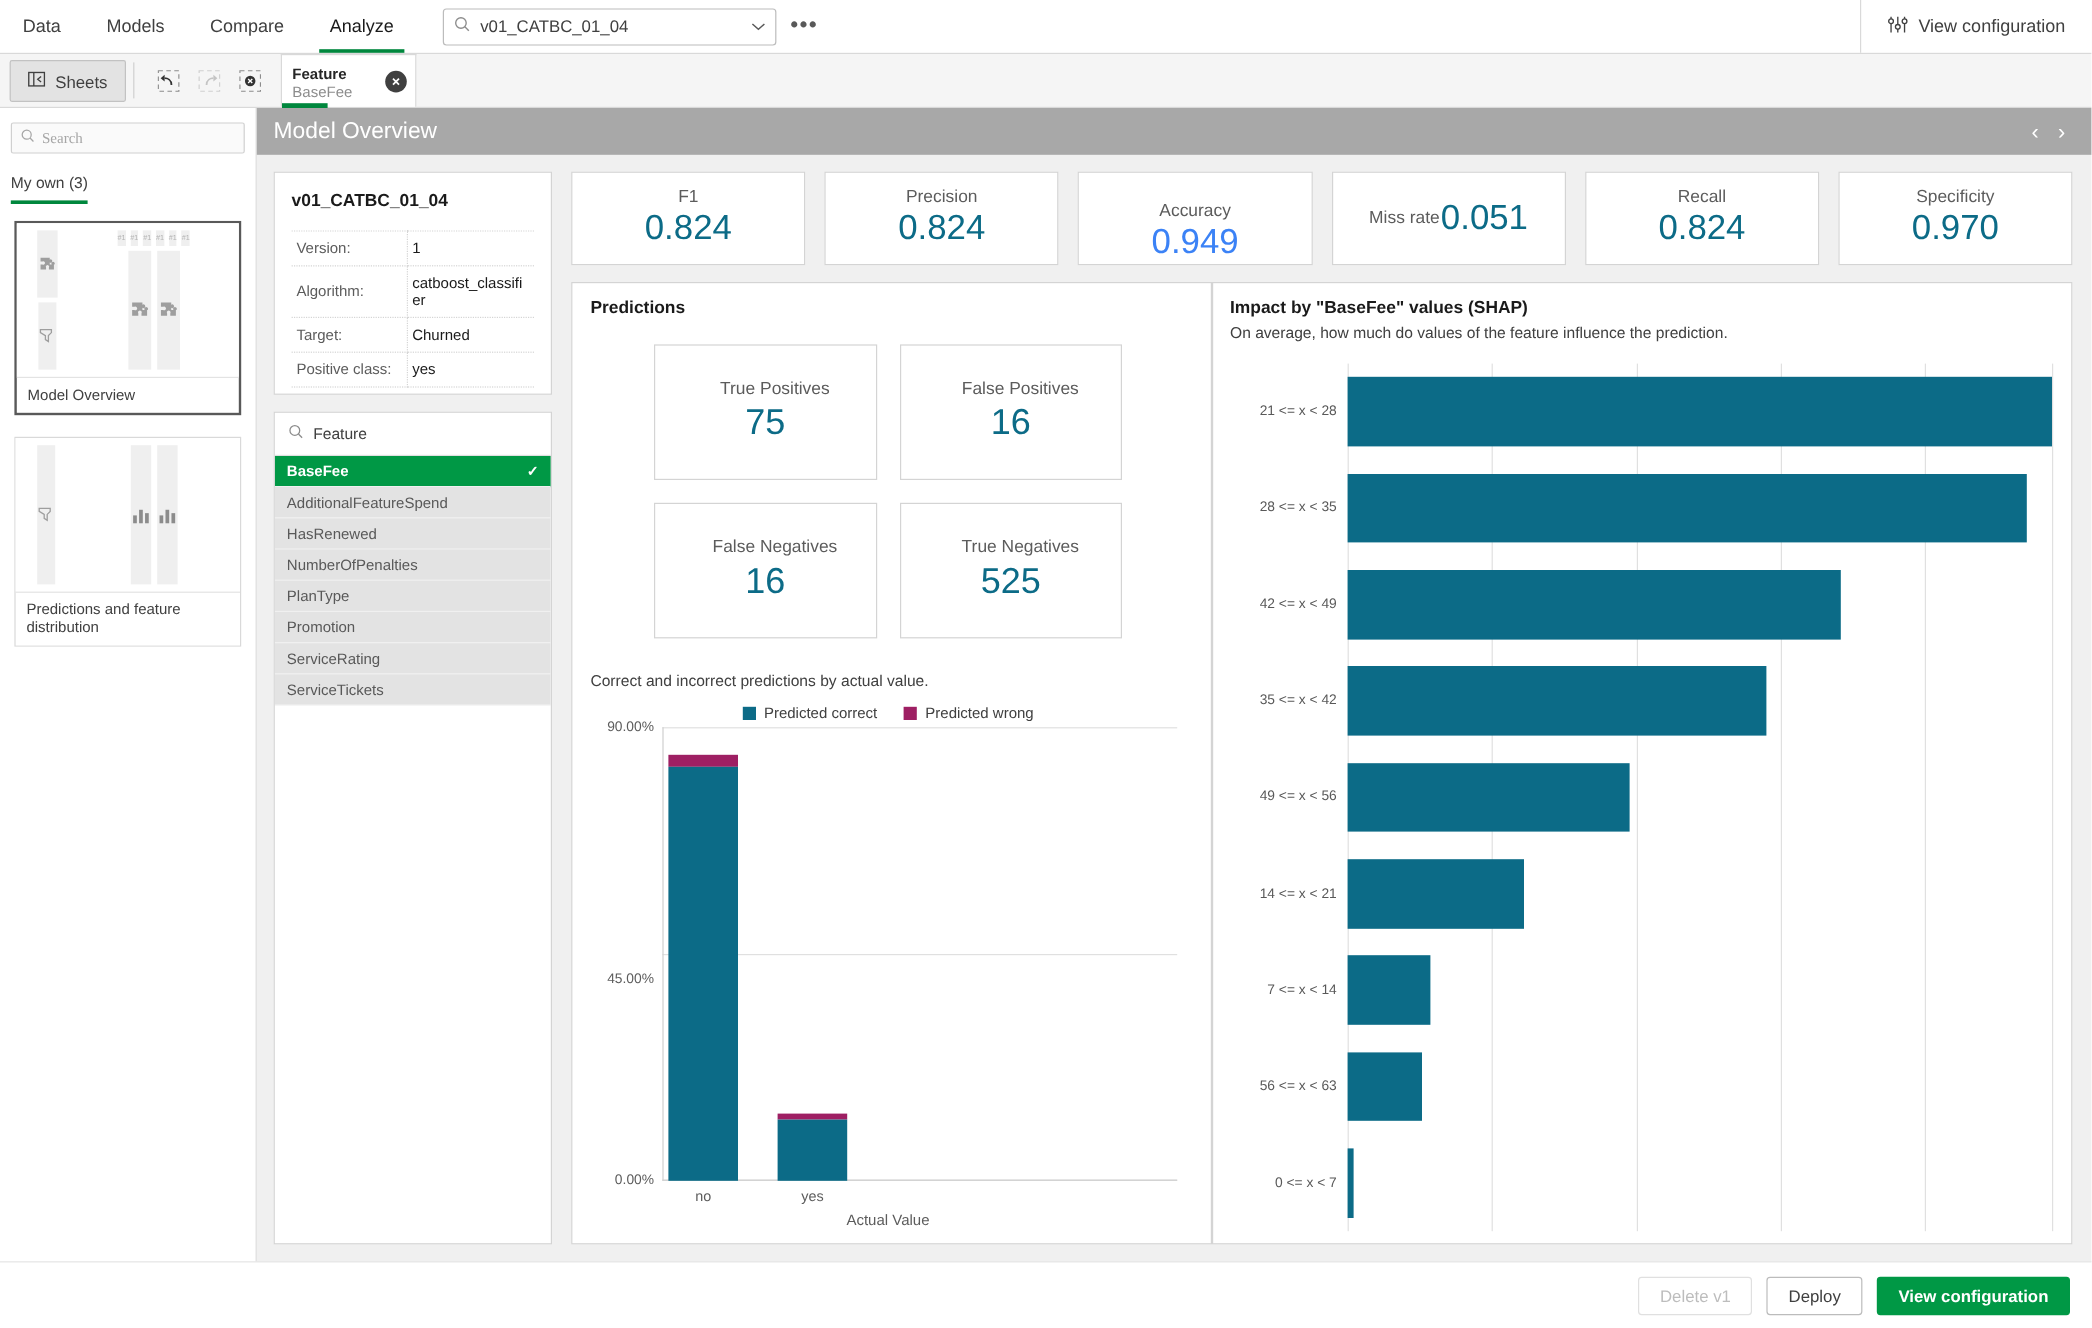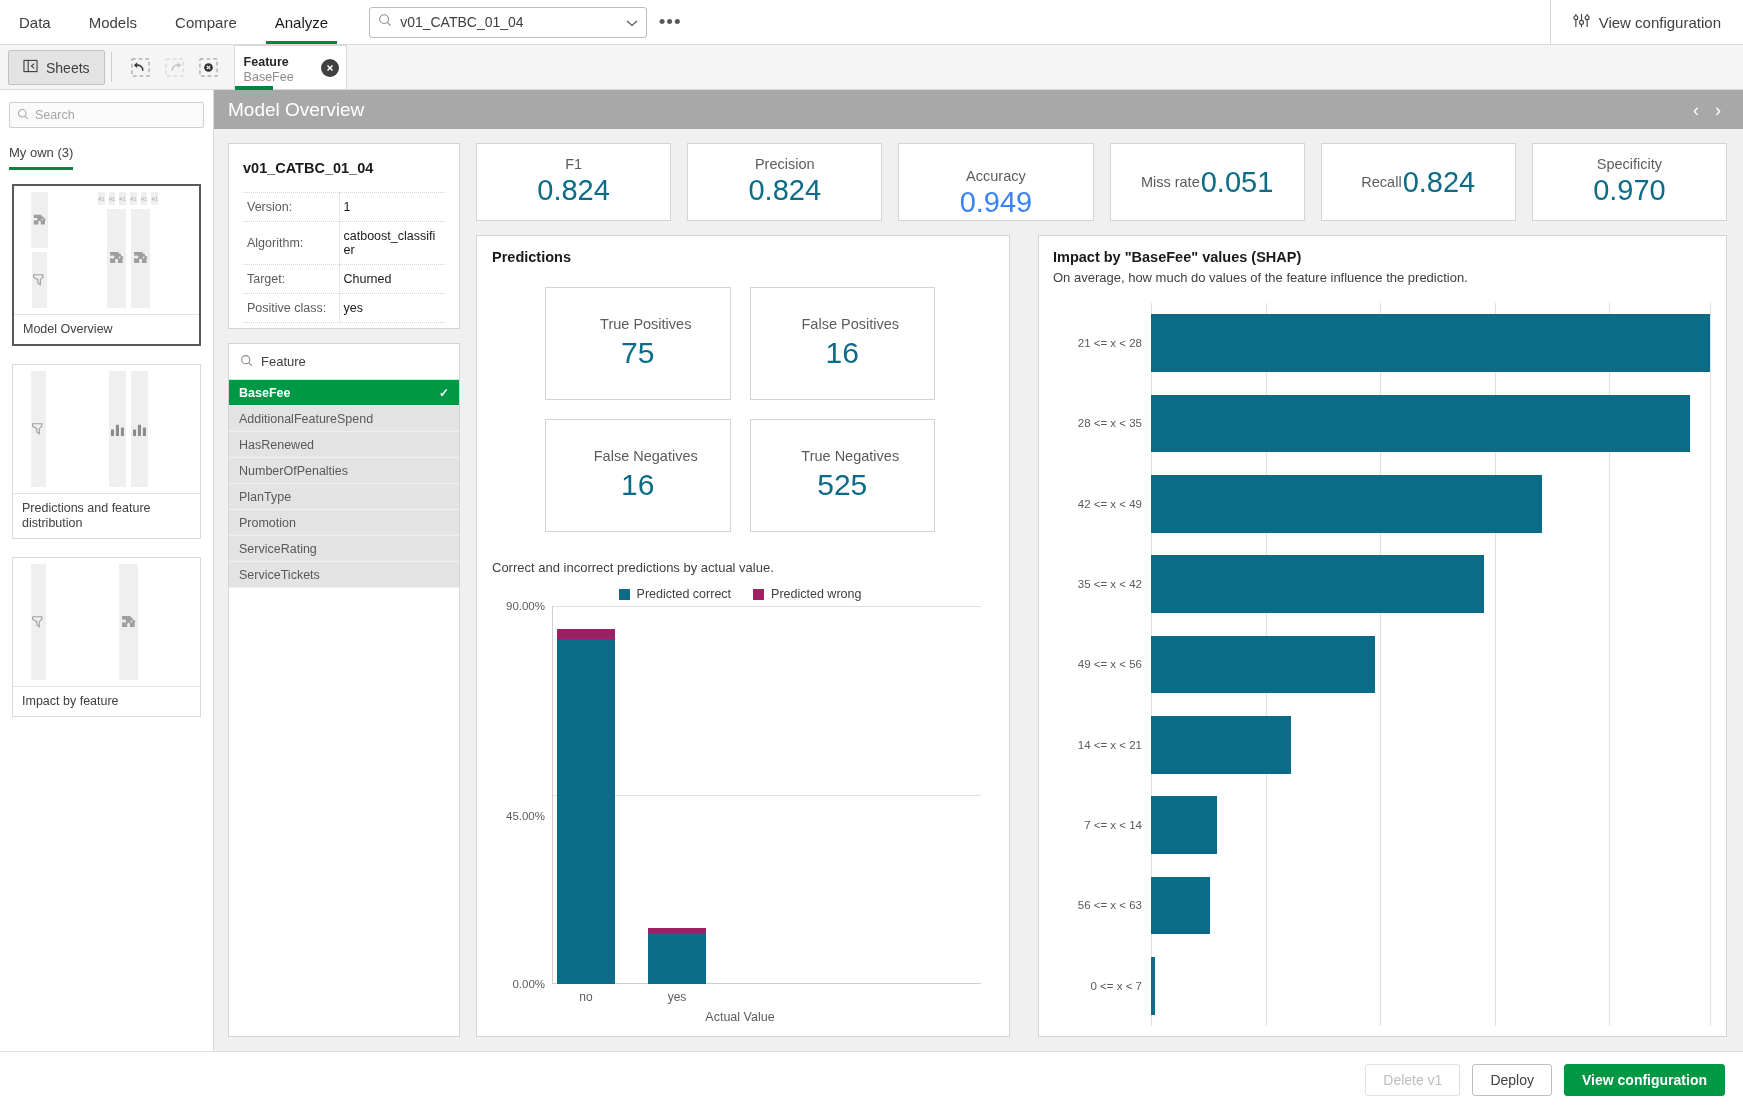--- a/index.html
+++ b/index.html
@@ -94,21 +94,21 @@
 
   
   .leftpanel {
     width: 214px; flex: 0 0 214px; background: #fff;
     border-right: 1px solid #d9d9d9; display: flex; flex-direction: column;
     padding: 8px 0 0 0;
   }
   .lp-search {
     margin: 4px 9px 0 9px; height: 26px;
     border: 1px solid #d0d0d0; background: #fafafa; border-radius: 2px;
-    display: flex; align-items: center; gap: 6px; padding: 0 7px;
+    display: flex; align-items: center; gap: 6px; padding: 0 7px; font-family: Liberation Serif, serif;
   }
   .lp-search .ph { font-size: 12.5px; color: #a6a6a6; }
   .lp-tabrow { margin: 17px 0 0 9px; display: flex; }
   .lp-tab {
     font-size: 13px; color: #404040; padding-bottom: 7px;
     border-bottom: 3px solid #00873d; cursor: pointer;
   }
   .lp-list { margin-top: 14px; padding: 0 12px; display: flex; flex-direction: column; gap: 18px; overflow: hidden; }
   .card {
     border: 1px solid #d9d9d9; background: #fff; cursor: pointer;
@@ -421,41 +421,20 @@
                       <rect x="7.3" y="3" width="3.3" height="12" fill="#8c8c8c"></rect>
                       <rect x="12.6" y="6" width="3.3" height="9" fill="#8c8c8c"></rect>
                     </svg>
                 </div>
               </div>
             </div>
           </div>
           <div class="label">Predictions and feature distribution</div>
         </div>
 
-        <div class="card">
-          <div class="thumb">
-            <div class="col colnarrow">
-              <div class="sub">
-                <svg width="15" height="15" viewBox="0 0 18 18">
-                    <path d="M2 2h11v3l-3 3v6l-3-2V8L2 5z" fill="none" stroke="#9e9e9e" stroke-width="1.3"></path>
-                  </svg>
-              </div>
-            </div>
-            <div class="col colwide">
-              <div class="panes">
-                <div class="p">
-                  <svg class="puzz" width="19" height="19" viewBox="0 0 20 20">
-                      <path d="M7 2h6v2.3a2 2 0 1 1 0 3.4V10h2.3a2 2 0 1 1 3.4 0H18v6h-6v-2.3a2 2 0 1 0-3.4 0V16H2v-6h2.3a2 2 0 1 0 0-3.4H2V2z" fill="currentColor" transform="scale(0.82) translate(2,2)"></path>
-                    </svg>
-                </div>
-              </div>
-            </div>
-          </div>
-          <div class="label">Impact by feature</div>
-        </div>
 
       </div>
     </div>
 
     <div class="sheetarea">
       <div class="sheet-header">
         <div class="sheet-title">Model Overview</div>
         <div class="sheet-nav">
           <div class="arrow">‹</div>
           <div class="arrow">›</div>
@@ -541,31 +520,31 @@
               <div style="font-size:29px;color:#0c6b87;line-height:35px;">0.824</div>
             </div>
             <div class="obj" style="flex:1; display:flex; flex-direction:column; align-items:center; justify-content:flex-end; gap:1px;">
               <div style="font-size:14.5px;color:#5c5c5c;">Accuracy</div>
               <div style="font-size:29px;color:#3b82f6;line-height:35px;">0.949</div>
             </div>
             <div class="obj" style="flex:1; display:flex; flex-direction:row; align-items:center; justify-content:center; gap:1px;">
               <div style="font-size:14.5px;color:#5c5c5c;">Miss rate</div>
               <div style="font-size:29px;color:#0c6b87;line-height:35px;">0.051</div>
             </div>
-            <div class="obj" style="flex:1; display:flex; align-items:center; justify-content:center; gap:1px;">
+            <div class="obj" style="flex:1; display:flex; flex-direction:column; align-items:center; justify-content:center; gap:1px;">
               <div style="font-size:14.5px;color:#5c5c5c;">Recall</div>
               <div style="font-size:29px;color:#0c6b87;line-height:35px;">0.824</div>
             </div>
             <div class="obj" style="flex:1; display:flex; flex-direction:column; align-items:center; justify-content:center; gap:1px;">
               <div style="font-size:14.5px;color:#5c5c5c;">Specificity</div>
               <div style="font-size:29px;color:#0c6b87;line-height:35px;">0.970</div>
             </div>
           </div>
 
-          <div style="flex:1; display:flex; gap:28px; min-height:0;">
+          <div style="flex:1; display:flex; gap:0; min-height:0;">
 
             <div class="obj col-mid">
               <div class="predictions">
                 <div class="pred-title">Predictions</div>
 
                 <div class="cm-grid">
                   <div class="cm-cell">
                     <div class="lab">True Positives</div>
                     <div class="val">75</div>
                   </div>

